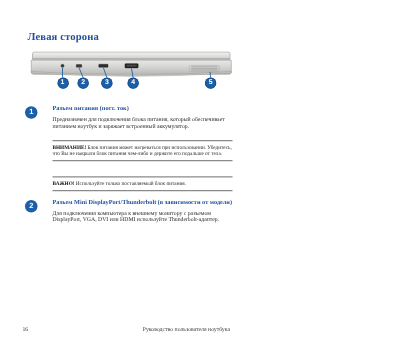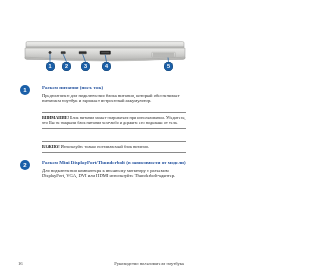--- a/index.html
+++ b/index.html
@@ -136,20 +136,21 @@
     font-size: 4.6px;
     color: #3a3a3a;
     white-space: nowrap;
   }
 </style>
 </head>
 <body>
 
 <div class="page">
 
+  <div class="page-title">Левая сторона</div>
 
   <div class="illustration">
     <svg class="laptop-svg" width="166" height="33" viewBox="0 0 166 33">
       <defs>
         <linearGradient id="lidG" x1="0" y1="0" x2="0" y2="1">
           <stop offset="0" stop-color="#f2f2f0"></stop>
           <stop offset="0.5" stop-color="#e2e2e0"></stop>
           <stop offset="1" stop-color="#cfcfcd"></stop>
         </linearGradient>
         <linearGradient id="baseG" x1="0" y1="0" x2="0" y2="1">

